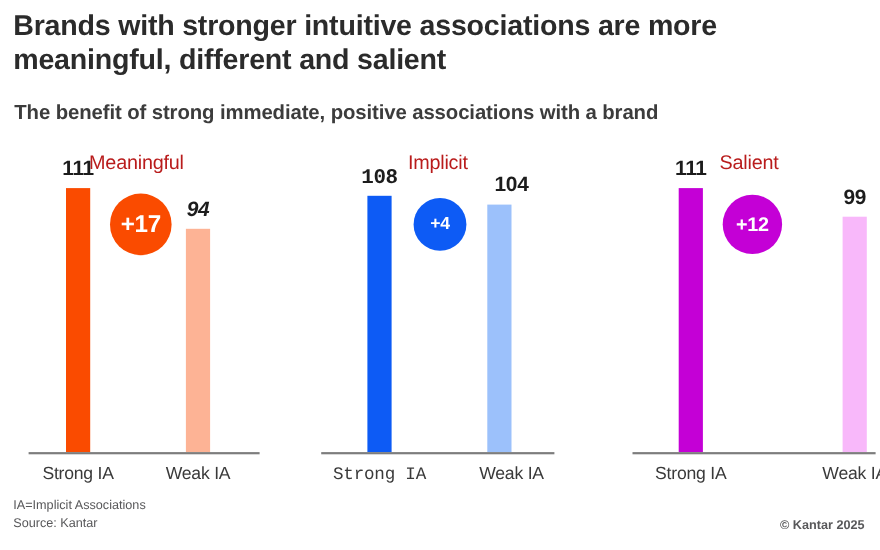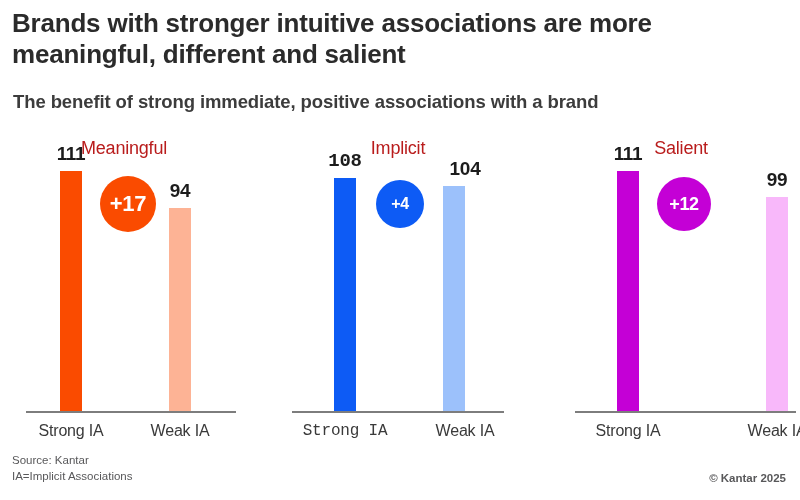--- a/index.html
+++ b/index.html
@@ -152,21 +152,21 @@
         <div class="group-title">Meaningful</div>
         <div class="badge" style="width: 56px; height: 56px; left: 92px; top: 46px; background: rgb(250, 75, 0); font-size: 22px;">+17</div>
         <div class="plot">
           <div class="bar-wrap" style="left: 52px; width: 22px;">
             <div class="bar" style="width: 22px; height: 240px; background: rgb(250, 75, 0);"></div>
             <div class="bar-value" style="bottom: 246px;">111</div>
             <div class="cat-label">Strong IA</div>
           </div>
           <div class="bar-wrap" style="left: 161px; width: 22px;">
             <div class="bar" style="width: 22px; height: 203px; background: rgb(253, 179, 149);"></div>
-            <div class="bar-value" style="bottom: 209px;">94</div>
+            <div class="bar-value" style="bottom: 209px; font-style: italic;">94</div>
             <div class="cat-label">Weak IA</div>
           </div>
           <div class="axis-line" style="left: 18px; width: 210px;"></div>
         </div>
       </div>
       <div class="group" style="left: 282px; width: 232px;">
         <div class="group-title">Implicit</div>
         <div class="badge" style="width: 48px; height: 48px; left: 94px; top: 50px; background: rgb(13, 91, 245); font-size: 16px;">+4</div>
         <div class="plot">
           <div class="bar-wrap" style="left: 52px; width: 22px; font-family: Liberation Mono, monospace;">
@@ -195,19 +195,19 @@
             <div class="bar" style="width: 22px; height: 214px; background: rgb(248, 184, 250);"></div>
             <div class="bar-value" style="bottom: 220px;">99</div>
             <div class="cat-label">Weak IA</div>
           </div>
           <div class="axis-line" style="left: 10px; width: 221px;"></div>
         </div>
       </div>
     </div>
 
   <div class="footnotes">
+    <div>IA=Implicit Associations</div>
     <div>Source: Kantar</div>
-    <div>IA=Implicit Associations</div>
   </div>
 
   <div class="copyright">© Kantar 2025</div>
 
 </div>
 
 </body></html>

